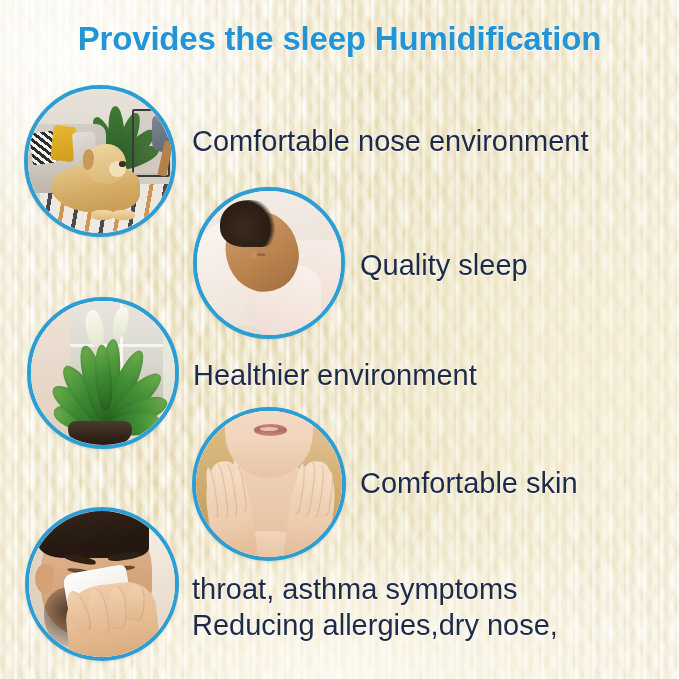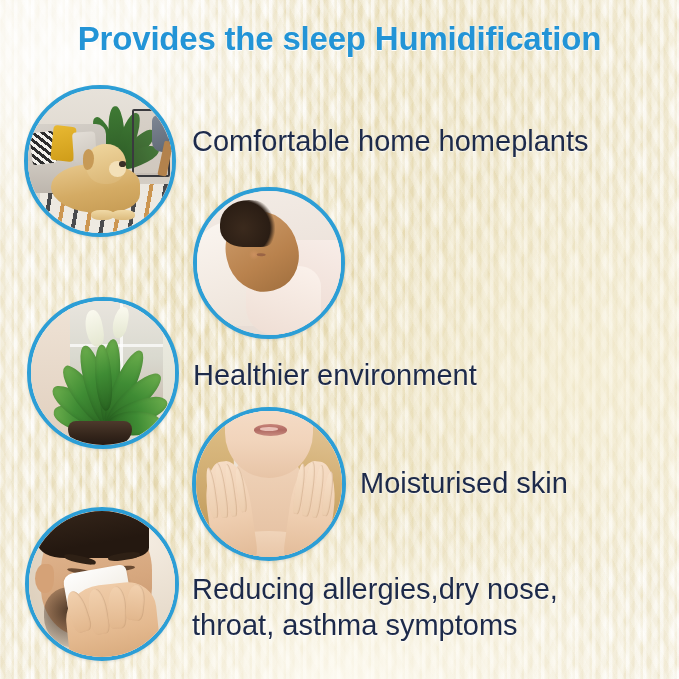--- a/index.html
+++ b/index.html
@@ -462,38 +462,39 @@
       <div class="pillow-grey"></div>
       <div class="dog-body"></div>
       <div class="dog-paw p1"></div>
       <div class="dog-paw p2"></div>
       <div class="dog-head"></div>
       <div class="dog-ear"></div>
       <div class="dog-snout"></div>
       <div class="dog-nose"></div>
     </div>
   </div>
-  <div class="blurb b1">Comfortable home homeplants</div>
+  <div class="blurb b1">Comfortable nose environment</div>
 
   <div class="circle c2">
     <div class="scene s-baby">
       <div class="pillow"></div>
       <div class="blanket"></div>
       <div class="body"></div>
       <div class="collar"></div>
       <div class="head">
         <div class="cheek"></div>
         <div class="eye e1"></div>
         <div class="eye e2"></div>
         <div class="mouth"></div>
         <div class="ear"></div>
       </div>
       <div class="hair"></div>
     </div>
   </div>
+  <div class="blurb b2">Quality sleep</div>
 
   <div class="circle c3">
     <div class="scene s-plant">
       <div class="window"></div>
       <div class="mullion-v"></div>
       <div class="mullion-h"></div>
       <div class="wall-l"></div>
       <div class="spathe"></div>
       <div class="spathe s2"></div>
       <div class="leaf l1"></div>
@@ -527,21 +528,21 @@
         <div class="finger"></div>
       </div>
       <div class="hand right">
         <div class="finger"></div>
         <div class="finger"></div>
         <div class="finger"></div>
         <div class="finger"></div>
       </div>
     </div>
   </div>
-  <div class="blurb b4">Moisturised skin</div>
+  <div class="blurb b4">Comfortable skin</div>
 
   <div class="circle c5">
     <div class="scene s-sneeze">
       <div class="bg-soft"></div>
       <div class="head"></div>
       <div class="hair"></div>
       <div class="ear"></div>
       <div class="brow b-l"></div>
       <div class="brow b-r"></div>
       <div class="eye e-l"></div>
@@ -550,17 +551,17 @@
       <div class="tissue"></div>
       <div class="hand">
         <div class="fng"></div>
         <div class="fng"></div>
         <div class="fng"></div>
         <div class="fng"></div>
       </div>
     </div>
   </div>
   <div class="blurb b5">
+    <div>throat, asthma symptoms</div>
     <div>Reducing allergies,dry nose,</div>
-    <div>throat, asthma symptoms</div>
   </div>
 
 </div>
 
 </body></html>

